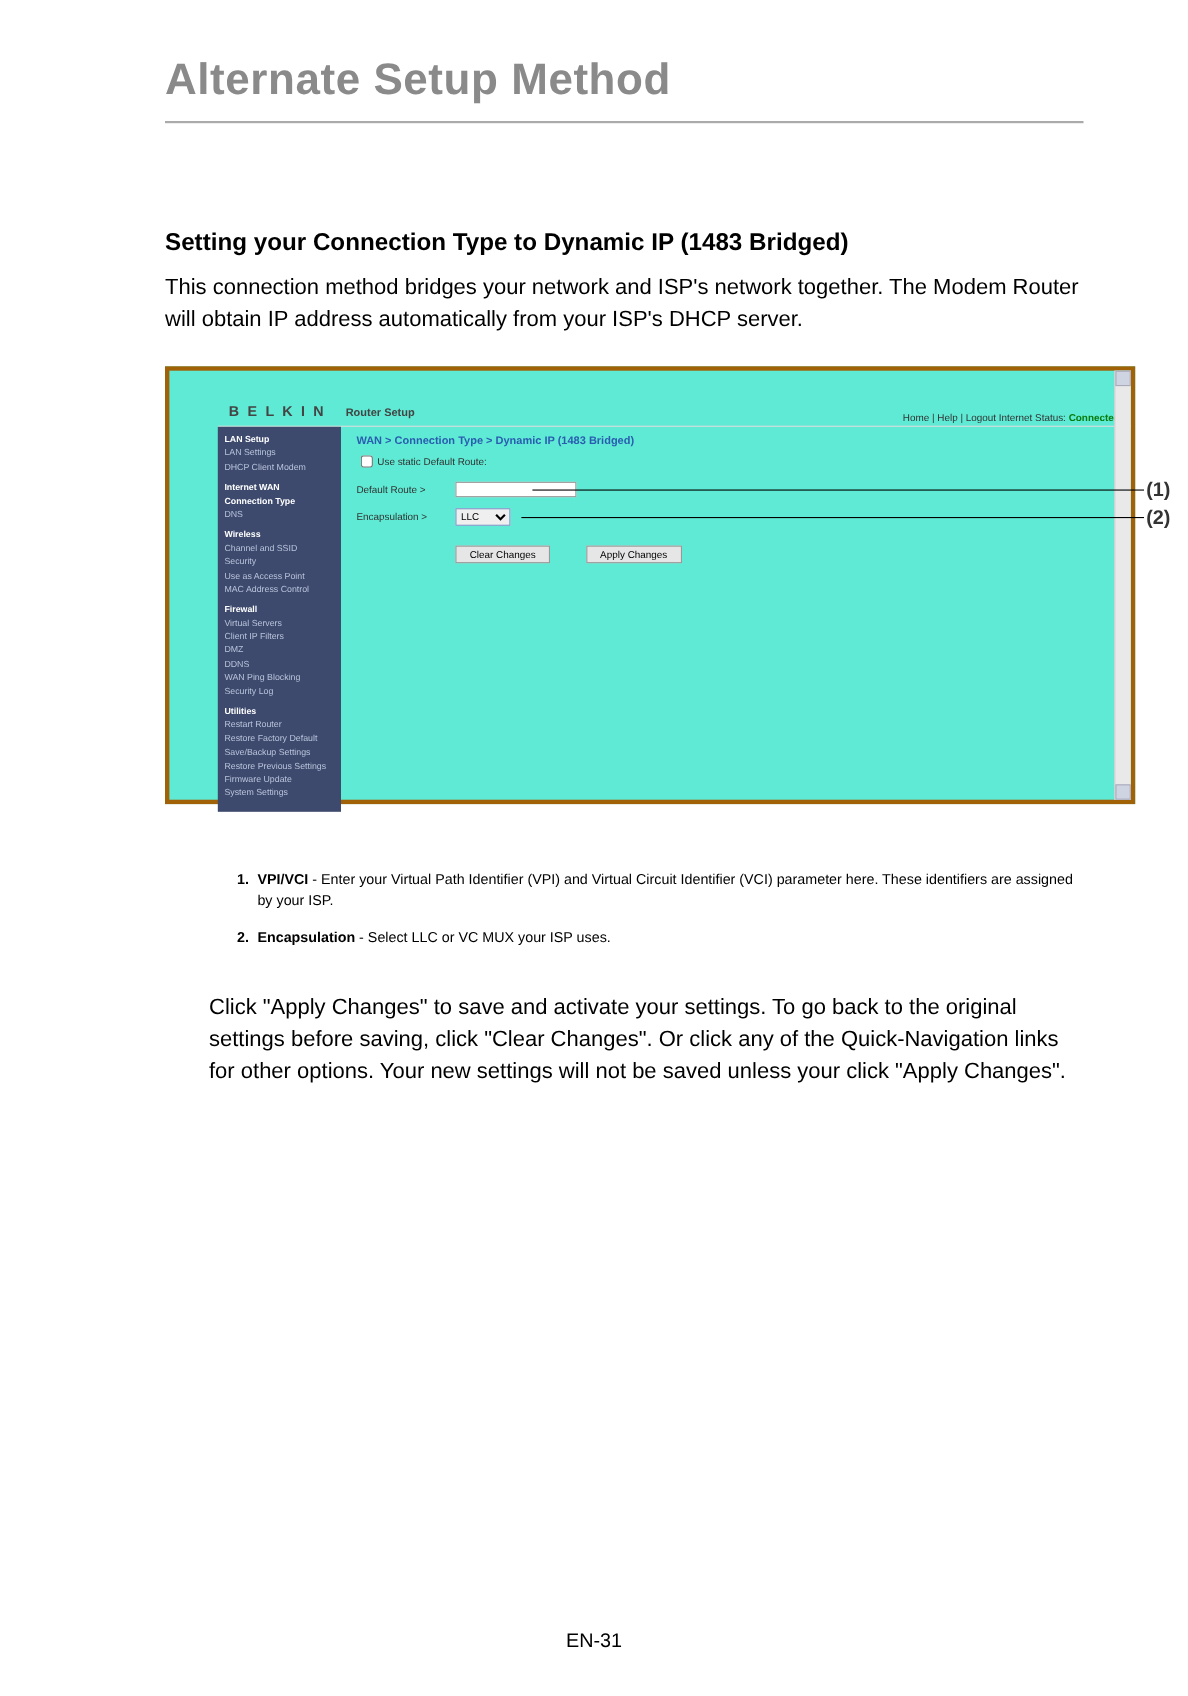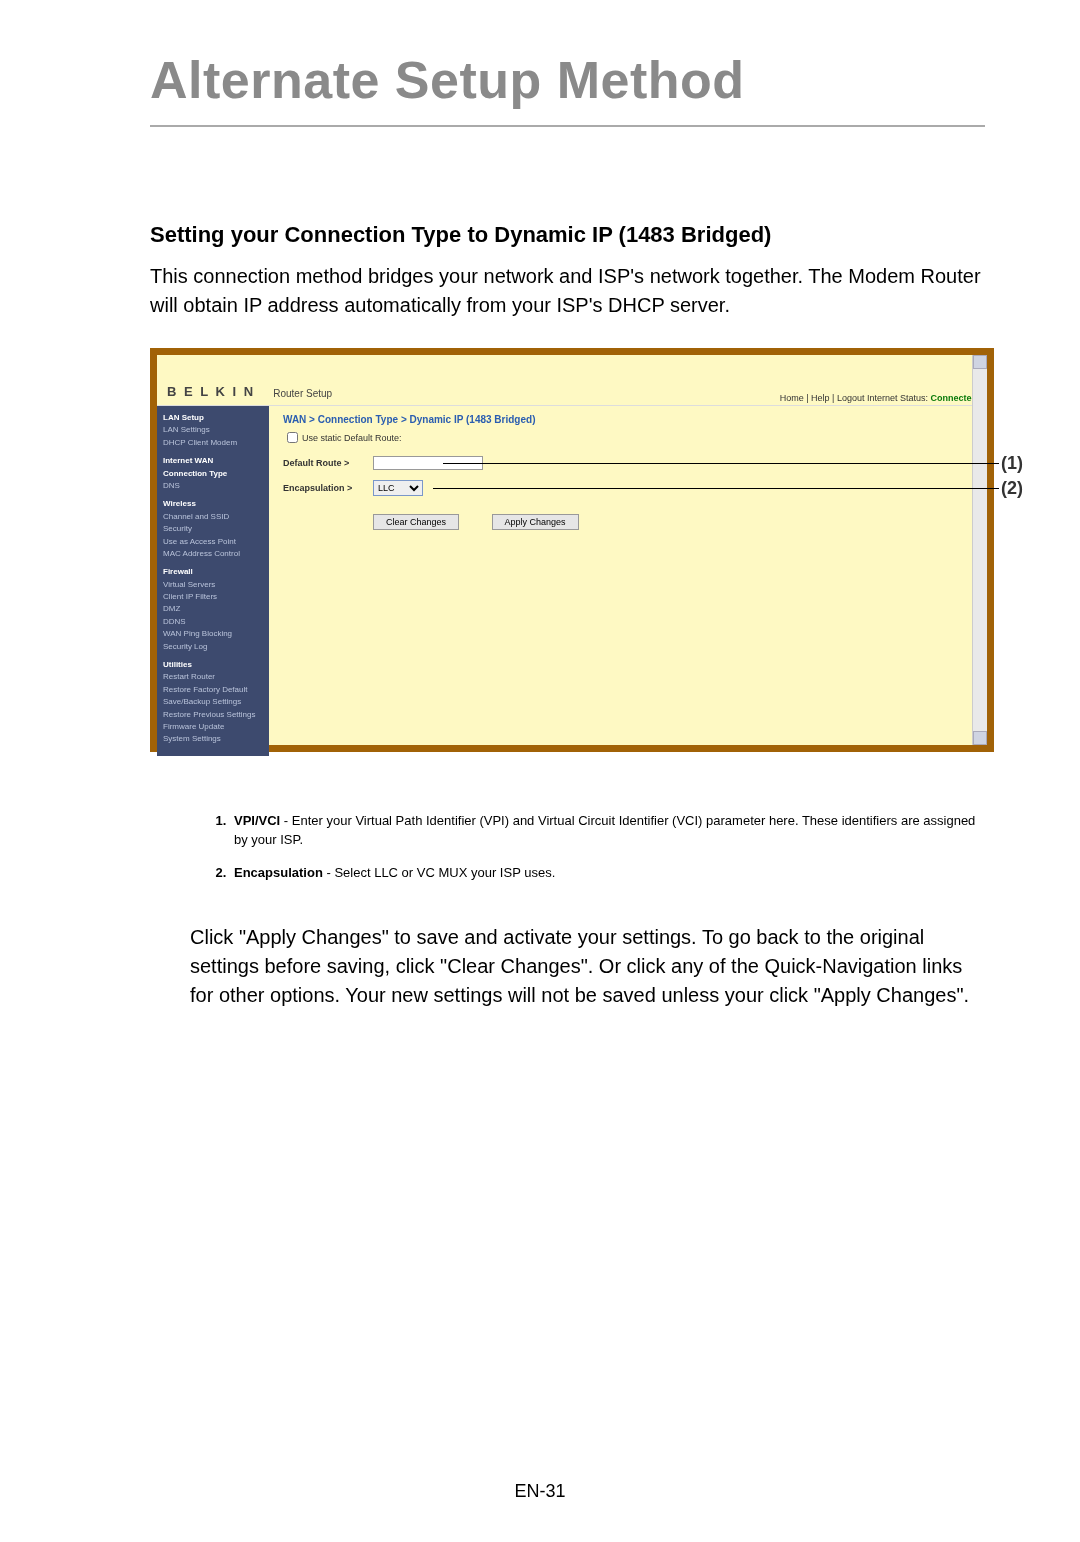--- a/index.html
+++ b/index.html
@@ -10,21 +10,21 @@
     width: 1080px;
     min-height: 1542px;
     box-sizing: border-box;
     position: relative;
     color: #000;
   }
   .page {
     padding: 50px 95px 0 150px;
   }
   .title {
-    font-size: 52px;
+    font-size: 40px;
     font-weight: 600;
     color: #8a8a8a;
     letter-spacing: 0.5px;
     margin: 0 0 15px 0;
   }
   .hr {
     border: none;
     border-top: 2px solid #aaa;
     margin: 0 0 95px 0;
   }
@@ -37,43 +37,44 @@
     font-size: 20px;
     line-height: 1.45;
     margin: 0 0 18px 0;
   }
   .screenshot-wrap {
     margin: 28px 0 60px 0;
   }
   .screenshot {
     width: 830px;
     height: 390px;
-    border: 7px solid #a16207;
+    border: 4px solid #a16207;
     position: relative;
-    background: #fef9c3;
-    font-size: 9px;
+    background: #5eead4;
+    font-size: 9px;
+    padding-left: 44px;
   }
   .ss-header {
     height: 40px;
     padding: 10px 10px 0 10px;
     display: flex;
     align-items: flex-end;
     border-bottom: 1px solid #ddd;
   }
   .brand {
     font-weight: 700;
     font-size: 13px;
     letter-spacing: 2px;
     color: #444;
     margin-right: 18px;
     padding-bottom: 6px;
   }
   .setup-title {
     font-size: 10px;
-    font-weight: 400;
+    font-weight: 700;
     color: #444;
     padding-bottom: 6px;
   }
   .ss-header-right {
     margin-left: auto;
     text-align: right;
     font-size: 9px;
     color: #333;
     padding-bottom: 2px;
   }
@@ -98,21 +99,21 @@
     color: #333;
   }
   .bc {
     color: #2a5db0;
     font-size: 10px;
     font-weight: 700;
     margin-bottom: 4px;
   }
   .desc { font-size: 9px; color: #555; margin-bottom: 14px; }
   .row { display: flex; align-items: center; margin-bottom: 10px; font-size: 9px; }
-  .row label { width: 90px; font-weight: 700; }
+  .row label { width: 90px; font-weight: 400; }
   .row input[type="text"] {
     height: 14px;
     border: 1px solid #999;
     font-size: 9px;
     padding: 0 2px;
     box-sizing: border-box;
   }
   .w110 { width: 110px; }
   .w30 { width: 26px; }
   select.sel {

